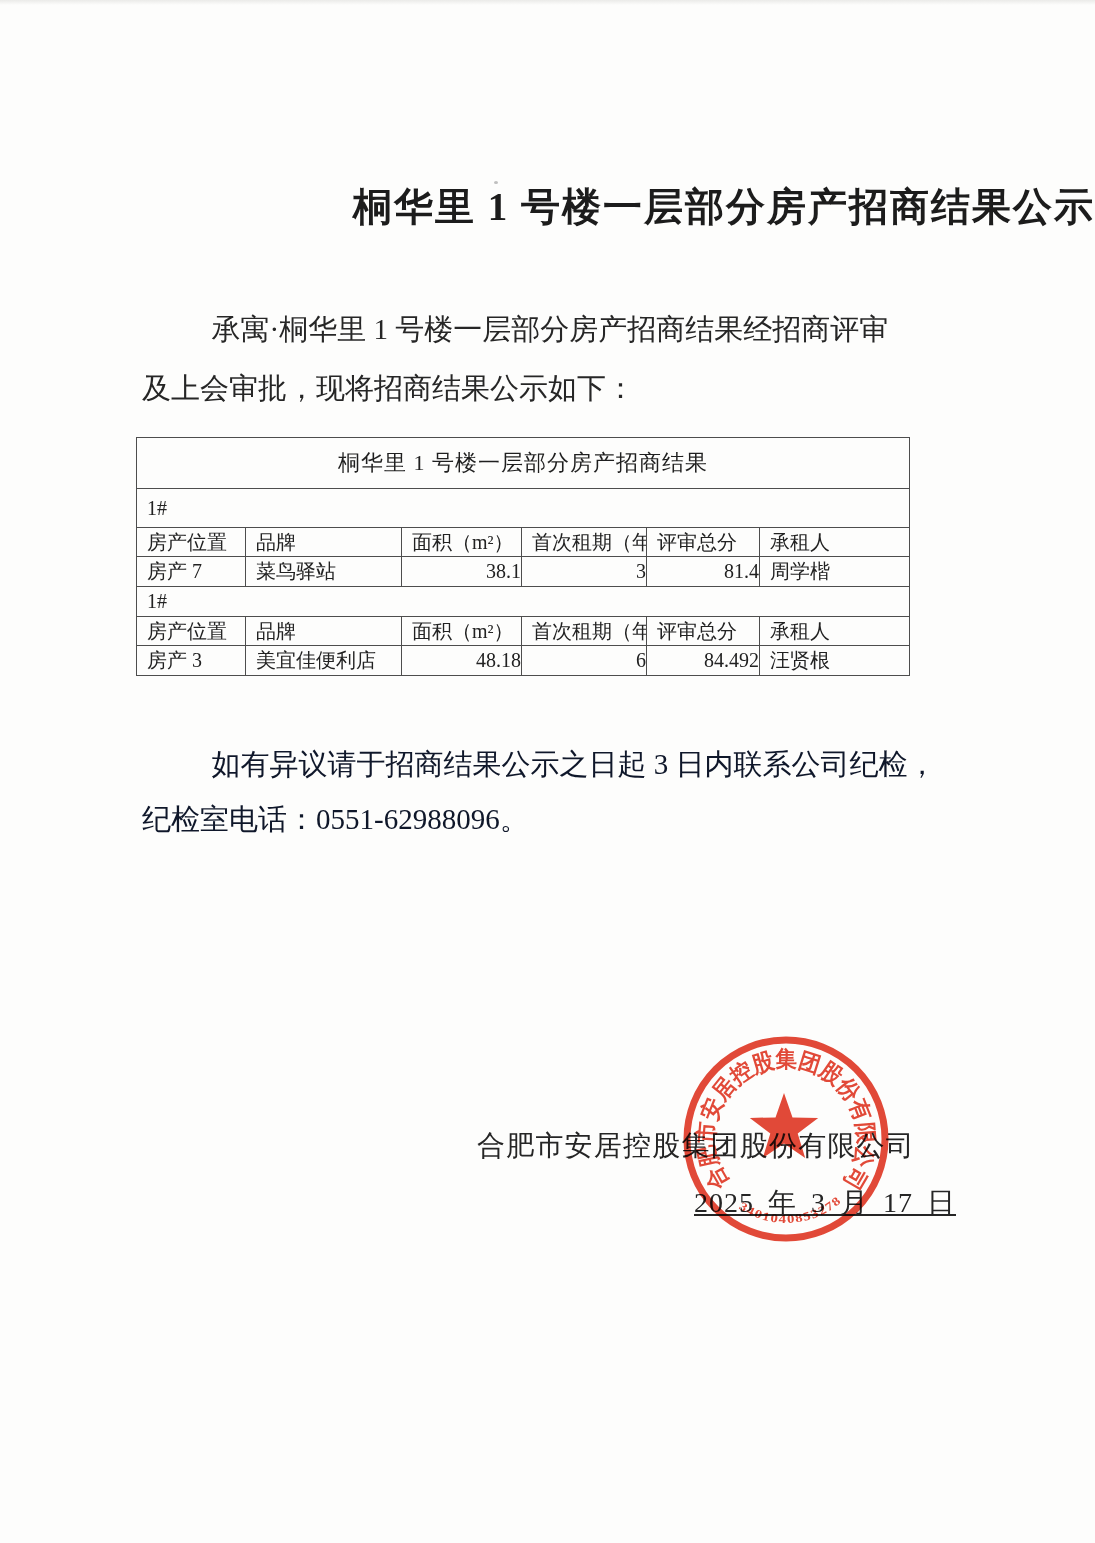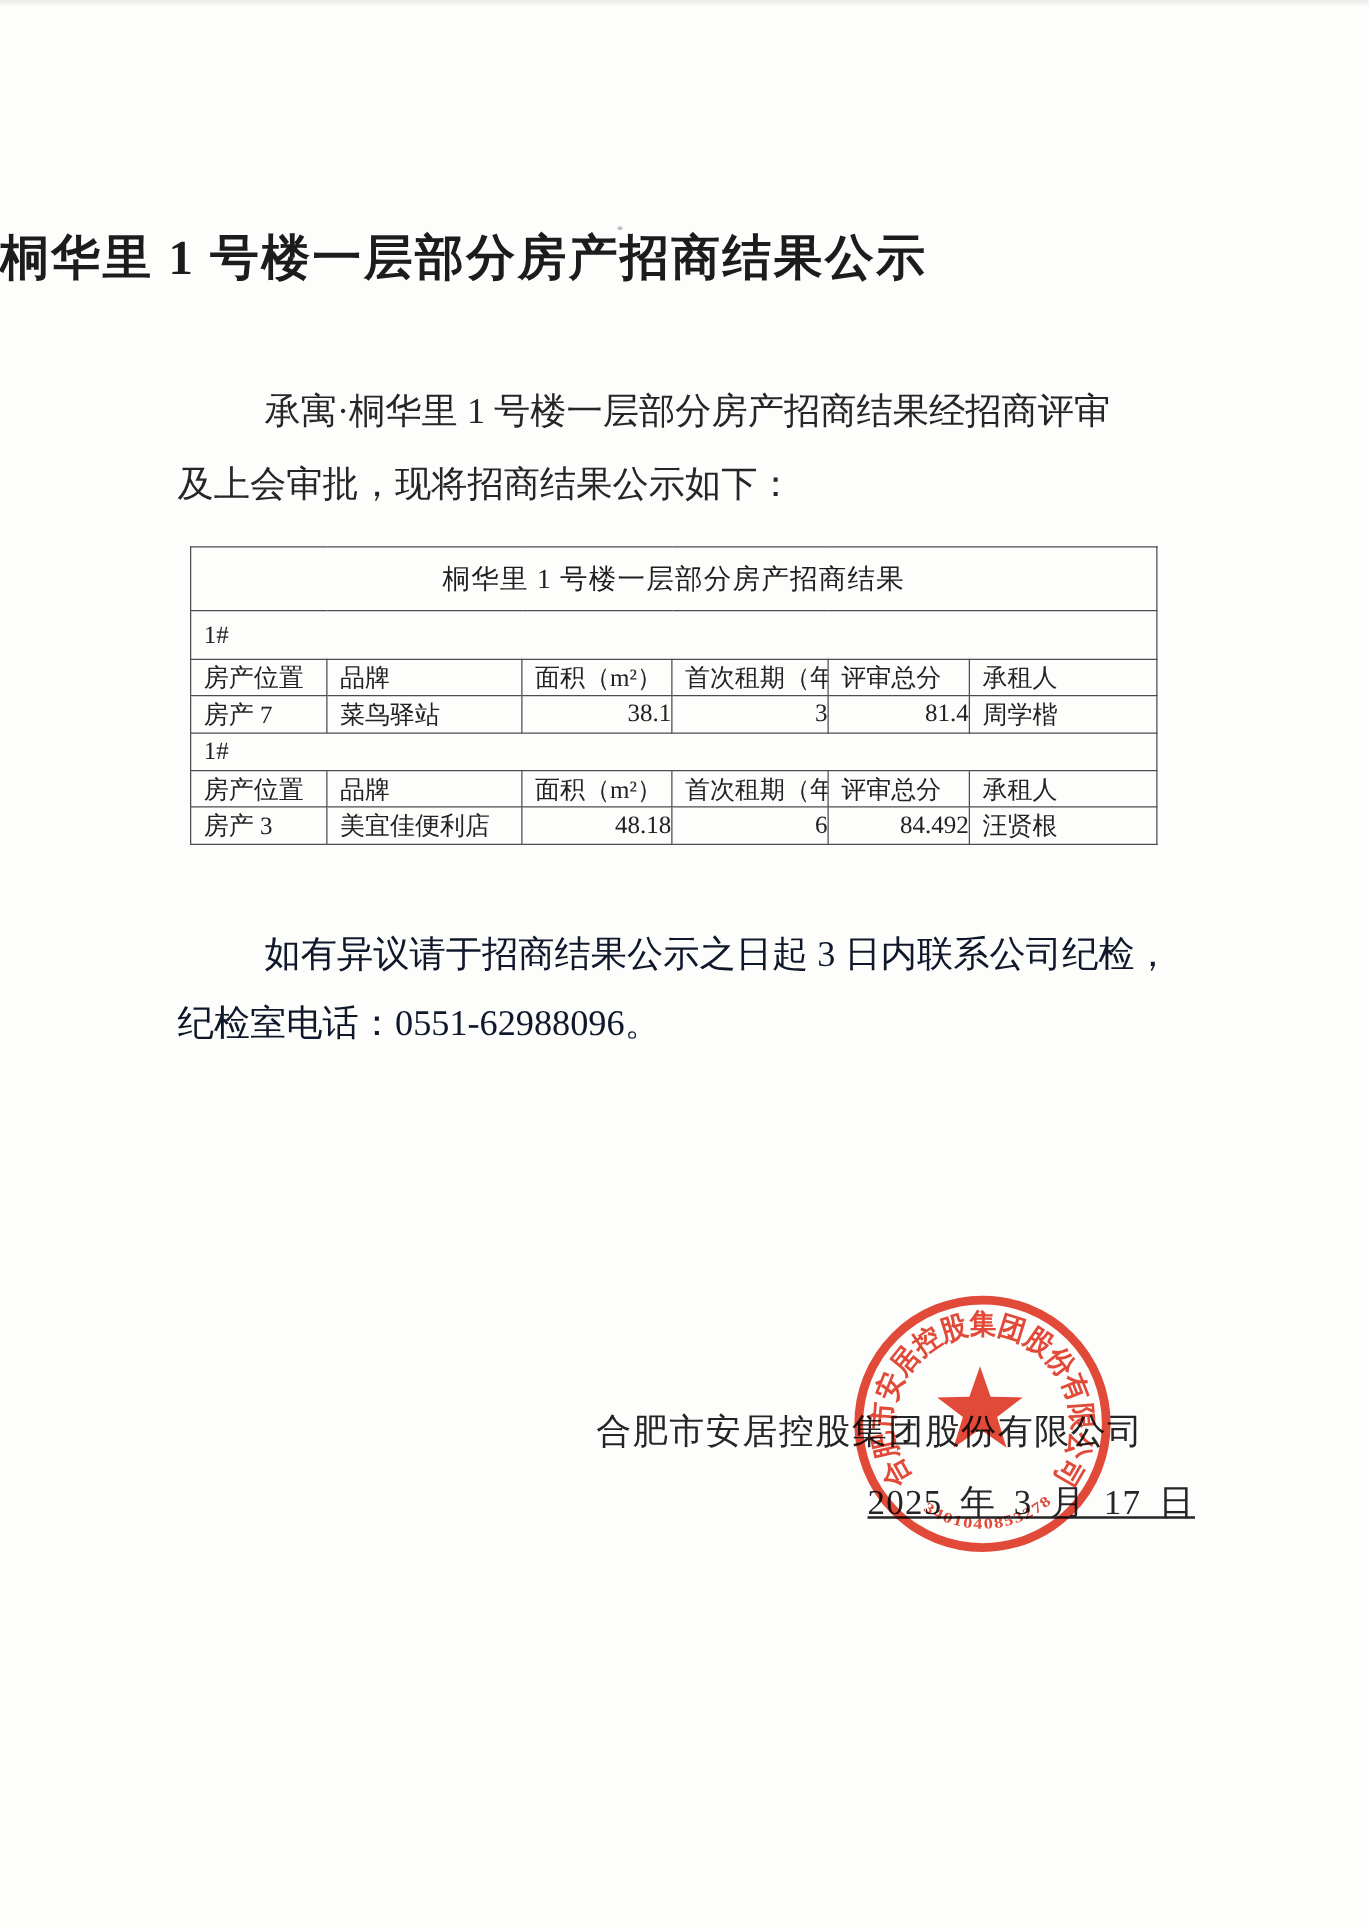--- a/index.html
+++ b/index.html
@@ -16,36 +16,36 @@
     content:"";position:absolute;left:0;top:0;right:0;height:5px;
     background:linear-gradient(#e3e3e0,rgba(253,253,252,0));
     opacity:.7;
   }
   .speck{
     position:absolute;left:494px;top:181px;width:4px;height:3px;
     background:#8d8d8d;border-radius:50%;opacity:.55;
   }
   .title{
     position:absolute;top:184px;left:0;width:100%;
-    margin:0;text-align:left;
+    margin:0;text-align:right;
     font-size:39px;line-height:46px;font-weight:700;
     letter-spacing:2px;color:#1c1c1c;
   }
   .intro{
     position:absolute;top:300px;left:142px;width:808px;
     font-size:29px;line-height:59px;color:#262626;
   }
   .notice{
     position:absolute;top:737px;left:142px;width:808px;
     font-size:29px;line-height:55px;color:#0f172a;
   }
   .line{white-space:nowrap;}
   .indent{text-indent:2.4em;}
   table.result{
-    position:absolute;top:437px;left:152px;width:773px;
+    position:absolute;top:437px;left:136px;width:773px;
     border-collapse:collapse;table-layout:fixed;
     font-size:20px;color:#222;
   }
   table.result td{
     border:1px solid #4d4d4d;
     padding:0 0 0 10px;vertical-align:middle;
     overflow:hidden;white-space:nowrap;
   }
   tr.t-title{height:51px;}
   tr.t-title td{text-align:center;font-size:22px;padding-left:0;letter-spacing:1px;color:#1f1f1f;}

